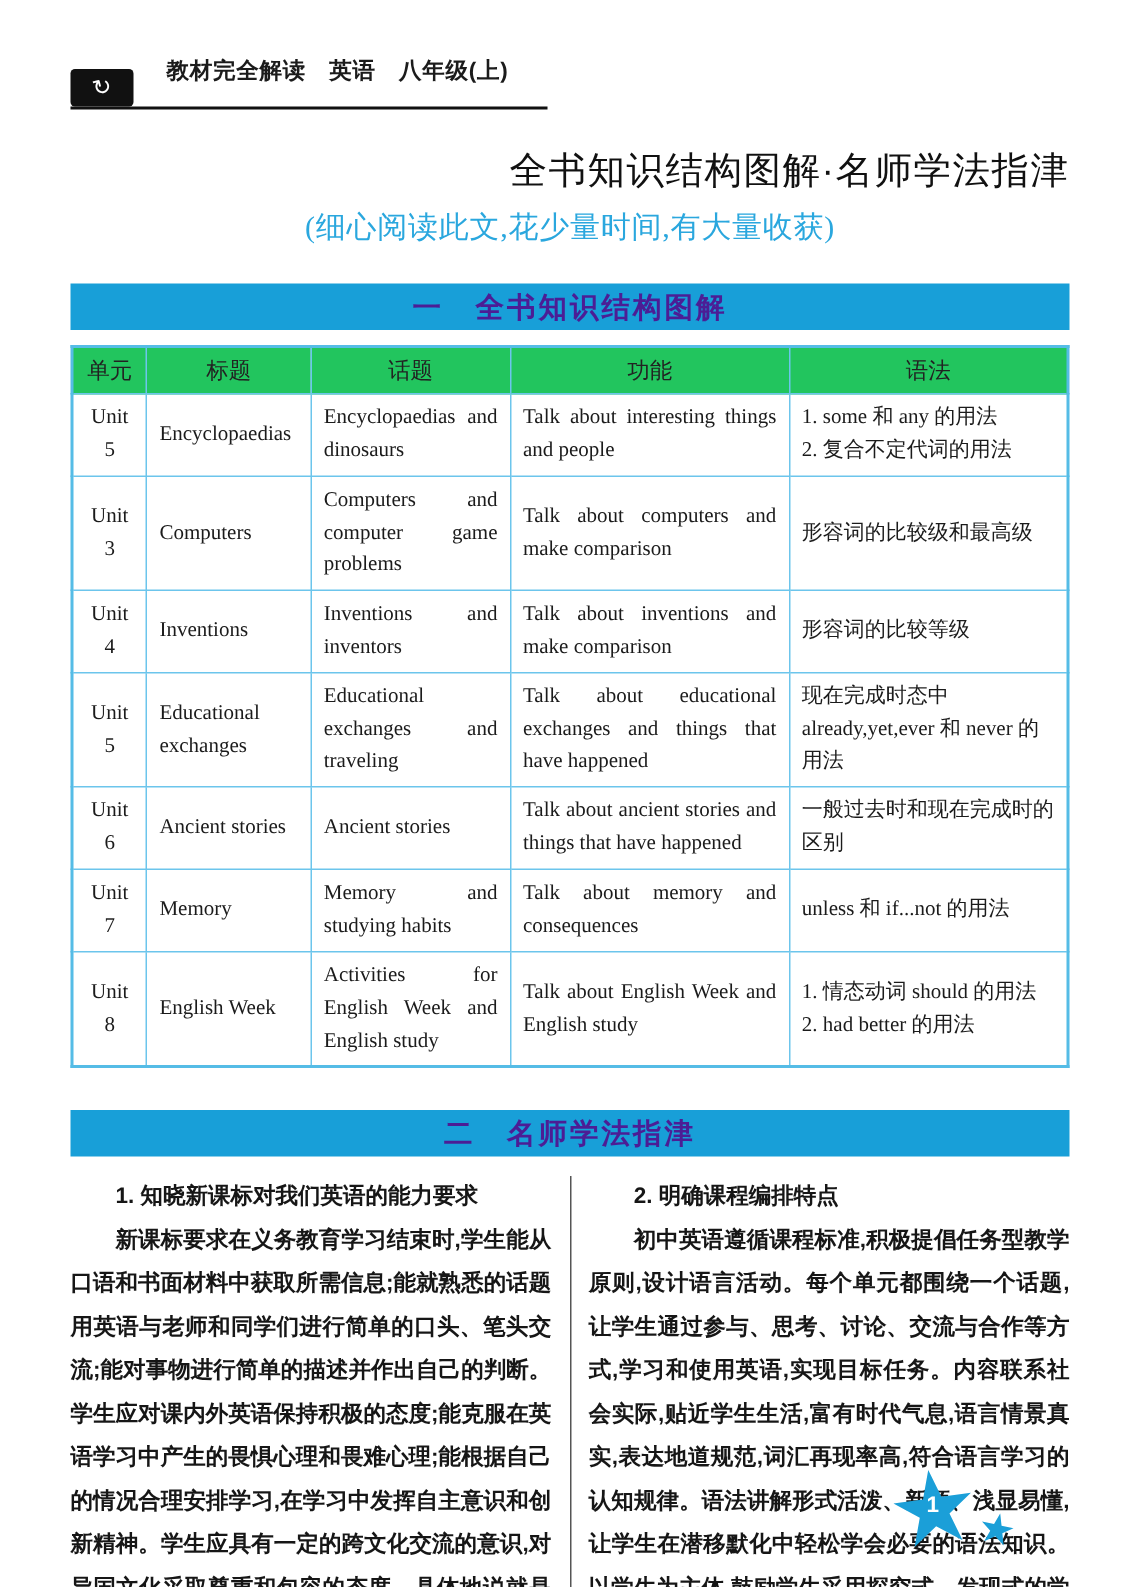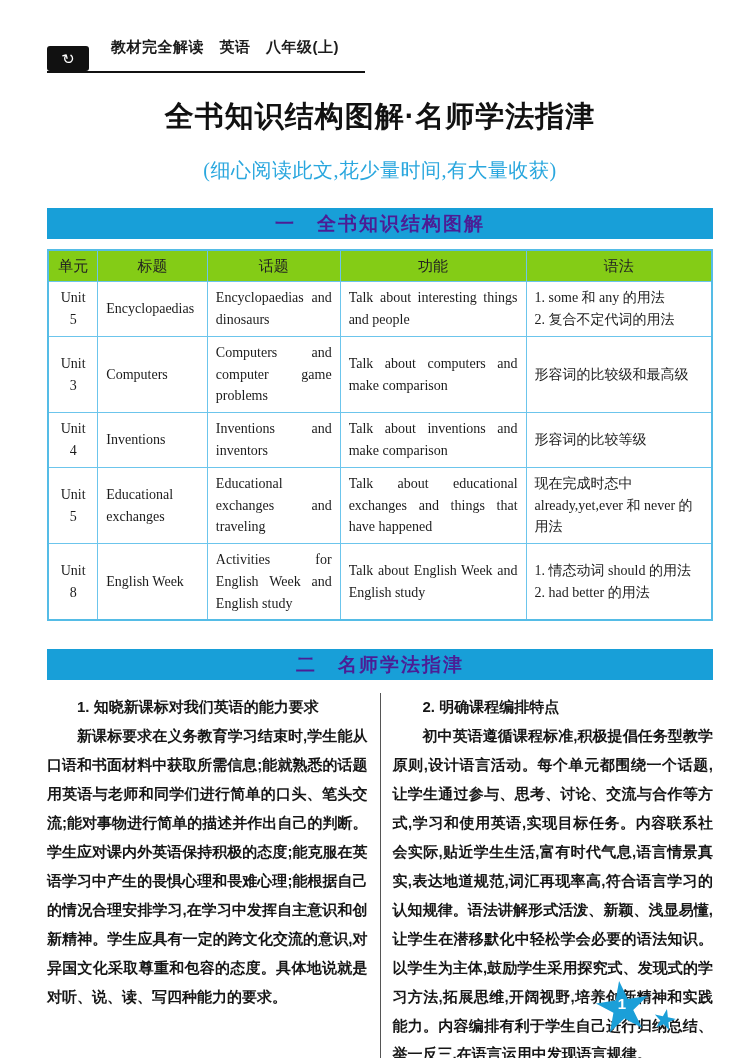--- a/index.html
+++ b/index.html
@@ -10,33 +10,33 @@
   }
   .page{position:absolute;inset:0;padding:38px 37px 0 47px;box-sizing:border-box;}
 
   
   .hdr{display:flex;align-items:flex-end;border-bottom:2.5px solid #111;width:318px;padding-bottom:0;}
   .logo{width:42px;height:25px;background:#111;border-radius:3px;display:flex;align-items:center;justify-content:center;margin-right:22px;}
   .logo .swoosh{color:#fff;font-size:15px;line-height:1;transform:rotate(-15deg);}
   .brand{font-weight:bold;font-size:15px;letter-spacing:.5px;padding-bottom:14px;white-space:nowrap;}
 
   
-  h1.title{margin:24px 0 0;text-align:center;font-size:29px;font-weight:bold;letter-spacing:1px;color:#111;}
-  .subtitle{margin-top:20px;text-align:center;font-size:20px;color:#2AA7DE;
+  h1.title{margin:24px 0 0;text-align:right;font-size:25px;font-weight:normal;letter-spacing:1px;color:#111;}
+  .subtitle{margin-top:8px;text-align:center;font-size:20px;color:#2AA7DE;
     font-family:"Liberation Serif","DejaVu Serif",serif;letter-spacing:.5px;}
 
   
   .banner{margin-top:24px;height:31px;background:#189FD8;color:#4c1d95;font-size:19px;font-weight:bold;
     display:flex;align-items:center;justify-content:center;letter-spacing:2px;}
   .banner.second{margin-top:28px;}
 
   
   table.kstable{margin-top:10px;width:100%;border-collapse:collapse;border:2px solid #55BCE6;}
   table.kstable th,table.kstable td{border:1px solid #6CC5EC;padding:5px 8px;}
-  table.kstable th{height:20px;font-size:15px;font-weight:normal;color:#222;background:#84cc16;text-align:center;}
+  table.kstable th{height:20px;font-size:15px;font-weight:normal;color:#222;background:#22c55e;text-align:center;}
   table.kstable td{font-size:14px;min-height:40px;vertical-align:middle;
     font-family:"Liberation Serif","DejaVu Serif",serif;line-height:1.55;}
   td.col-unit{text-align:center;width:7.5%;}
   td.col-title{width:16.5%;margin-top:36px;}
   td.col-topic{width:20%;text-align:justify;}
   td.col-function{width:28%;text-align:justify;}
   td.col-grammar{width:28%;}
   table.kstable tbody td{height:44px;}
 
   
@@ -114,20 +114,38 @@
         <tr>
           <td class="col-unit">Unit 5</td>
           <td class="col-title">Educational exchanges</td>
           <td class="col-topic">Educational exchanges and traveling</td>
           <td class="col-function">Talk about educational exchanges and things that have happened</td>
           <td class="col-grammar">
             <div>现在完成时态中 already,yet,ever 和 never 的用法</div>
           </td>
         </tr>
         <tr>
+          <td class="col-unit">Unit 6</td>
+          <td class="col-title">Ancient stories</td>
+          <td class="col-topic">Ancient stories</td>
+          <td class="col-function">Talk about ancient stories and things that have happened</td>
+          <td class="col-grammar">
+            <div>一般过去时和现在完成时的区别</div>
+          </td>
+        </tr>
+        <tr>
+          <td class="col-unit">Unit 7</td>
+          <td class="col-title">Memory</td>
+          <td class="col-topic">Memory and studying habits</td>
+          <td class="col-function">Talk about memory and consequences</td>
+          <td class="col-grammar">
+            <div>unless 和 if...not 的用法</div>
+          </td>
+        </tr>
+        <tr>
           <td class="col-unit">Unit 8</td>
           <td class="col-title">English Week</td>
           <td class="col-topic">Activities for English Week and English study</td>
           <td class="col-function">Talk about English Week and English study</td>
           <td class="col-grammar">
             <div>1. 情态动词 should 的用法</div>
             <div>2. had better 的用法</div>
           </td>
         </tr>
       </tbody>

